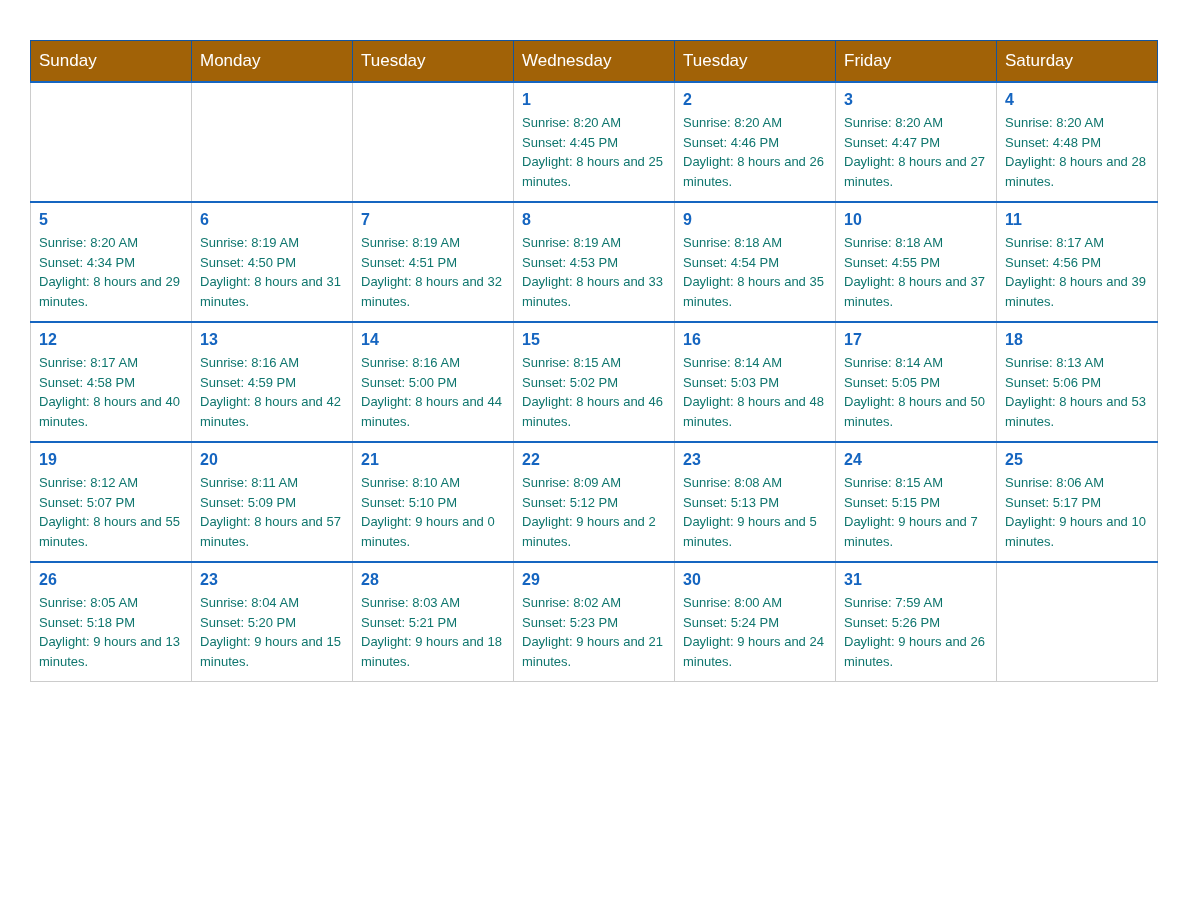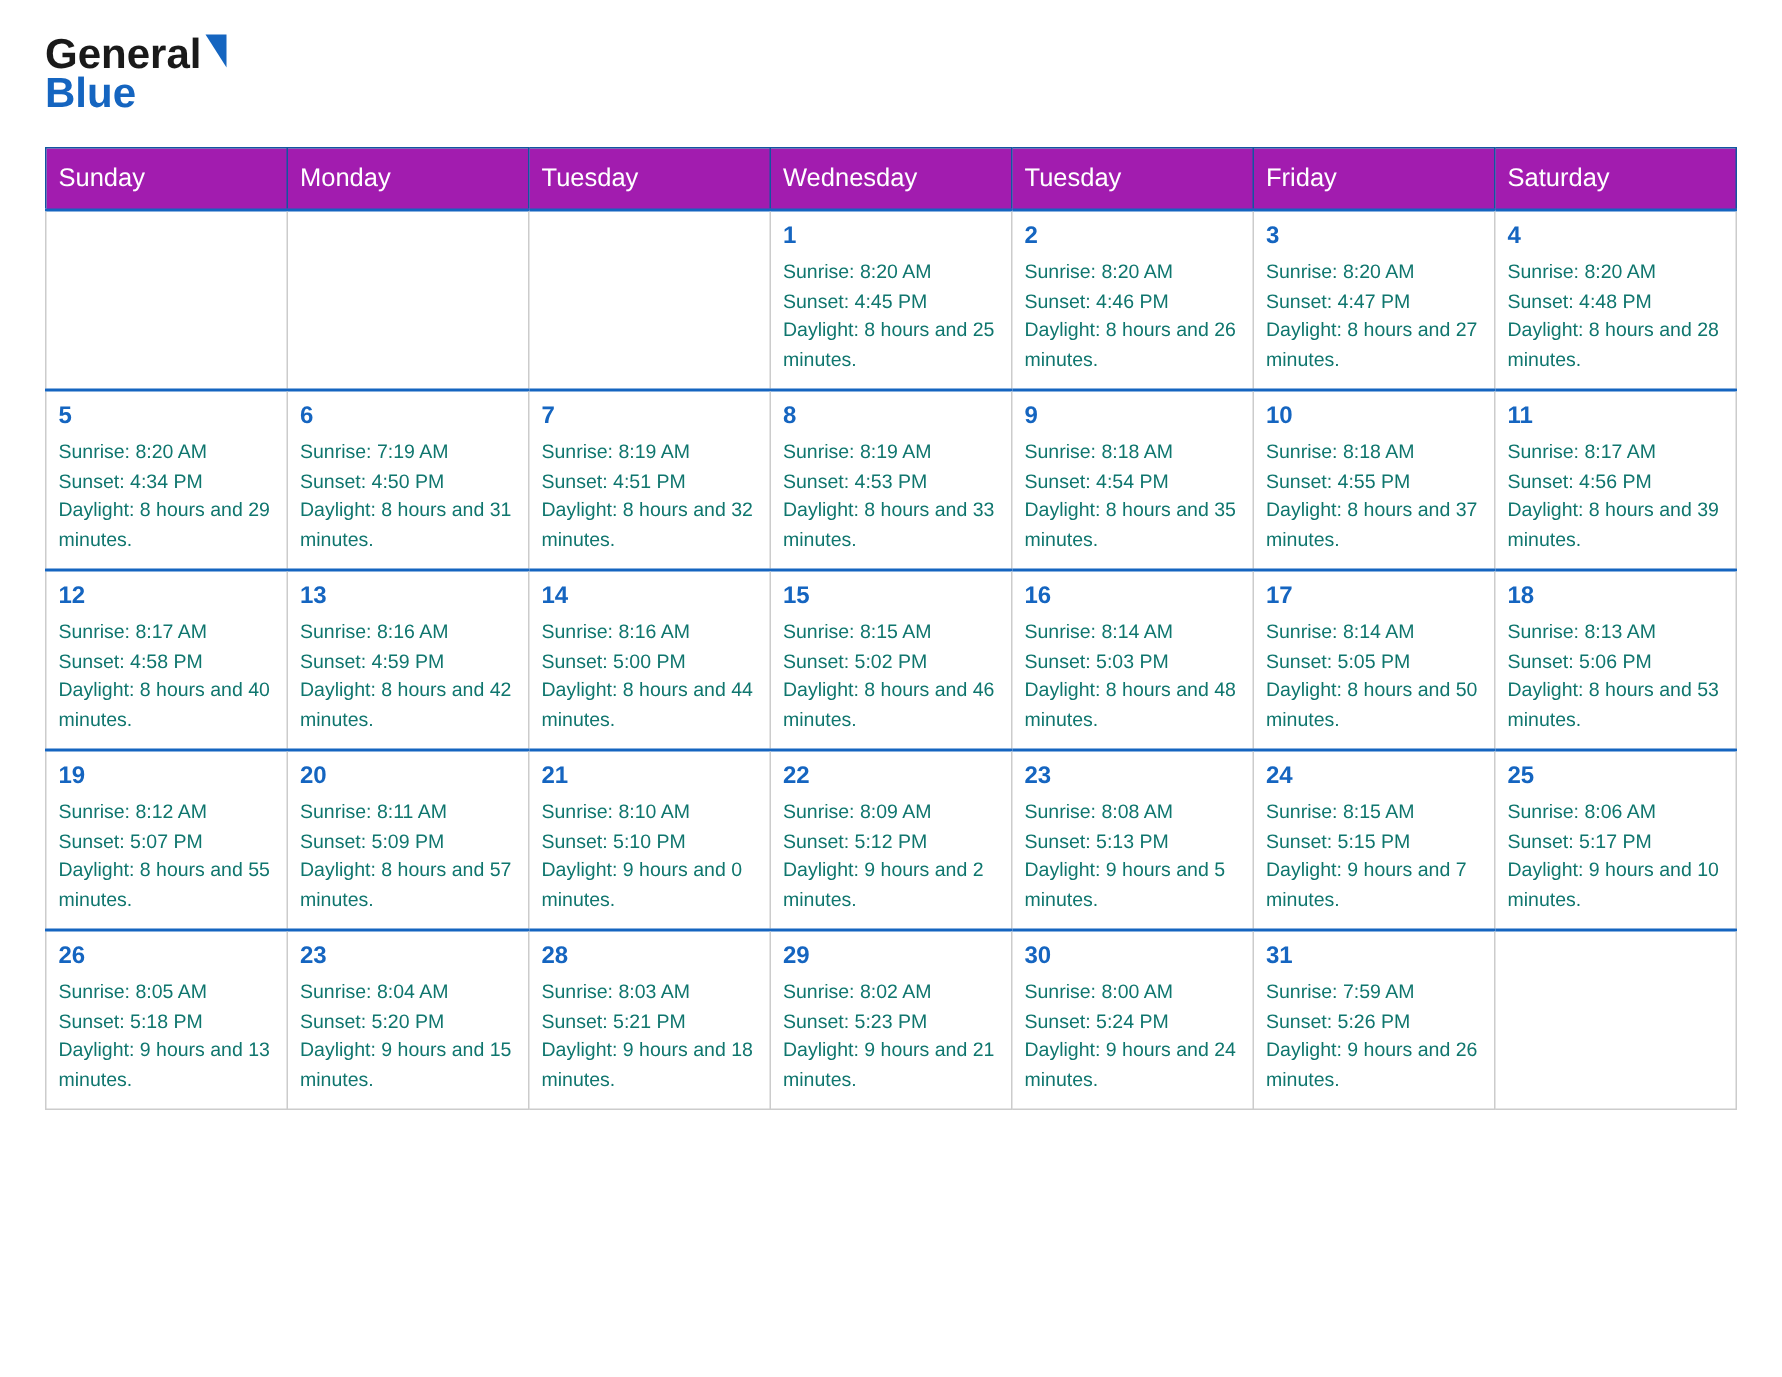--- a/index.html
+++ b/index.html
@@ -65,21 +65,21 @@
       font-size: 22px;
       color: #555;
       margin-top: 2px;
     }
     .calendar {
       width: 100%;
       border-collapse: collapse;
       border: 1px solid #aaa;
     }
     .calendar th {
-      background-color: #a21caf;
+      background-color: #a16207;
       color: #fff;
       padding: 10px 8px;
       text-align: left;
       font-size: 17px;
       font-weight: normal;
       border: 1px solid #1255a0;
     }
     .calendar td {
       vertical-align: top;
       padding: 8px 8px 10px 8px;
@@ -105,31 +105,20 @@
       background: #fff;
     }
     tr.week-row td {
       border-top: 2px solid #1565c0;
     }
   </style>
 </head>
 <body>
 
 <div class="header">
-  <div class="logo">
-    <div class="logo-wrapper">
-      <div class="logo-line1">
-        <span class="logo-text-general">General</span>
-        <div class="logo-icon"></div>
-      </div>
-      <div class="logo-line2">
-        <span class="logo-text-blue">Blue</span>
-      </div>
-    </div>
-  </div>
 </div>
 
 <table class="calendar">
   <thead>
     <tr>
     <th>Sunday</th>
         <th>Monday</th>
         <th>Tuesday</th>
         <th>Wednesday</th>
         <th>Tuesday</th>
@@ -174,21 +163,21 @@
       <tr class="week-row">
         <td>
           <span class="day-number">5</span>
           <div class="day-info">Sunrise: 8:20 AM
 Sunset: 4:34 PM
 Daylight: 8 hours
 and 29 minutes.</div>
         </td>
         <td>
           <span class="day-number">6</span>
-          <div class="day-info">Sunrise: 7:19 AM
+          <div class="day-info">Sunrise: 8:19 AM
 Sunset: 4:50 PM
 Daylight: 8 hours
 and 31 minutes.</div>
         </td>
         <td>
           <span class="day-number">7</span>
           <div class="day-info">Sunrise: 8:19 AM
 Sunset: 4:51 PM
 Daylight: 8 hours
 and 32 minutes.</div>

